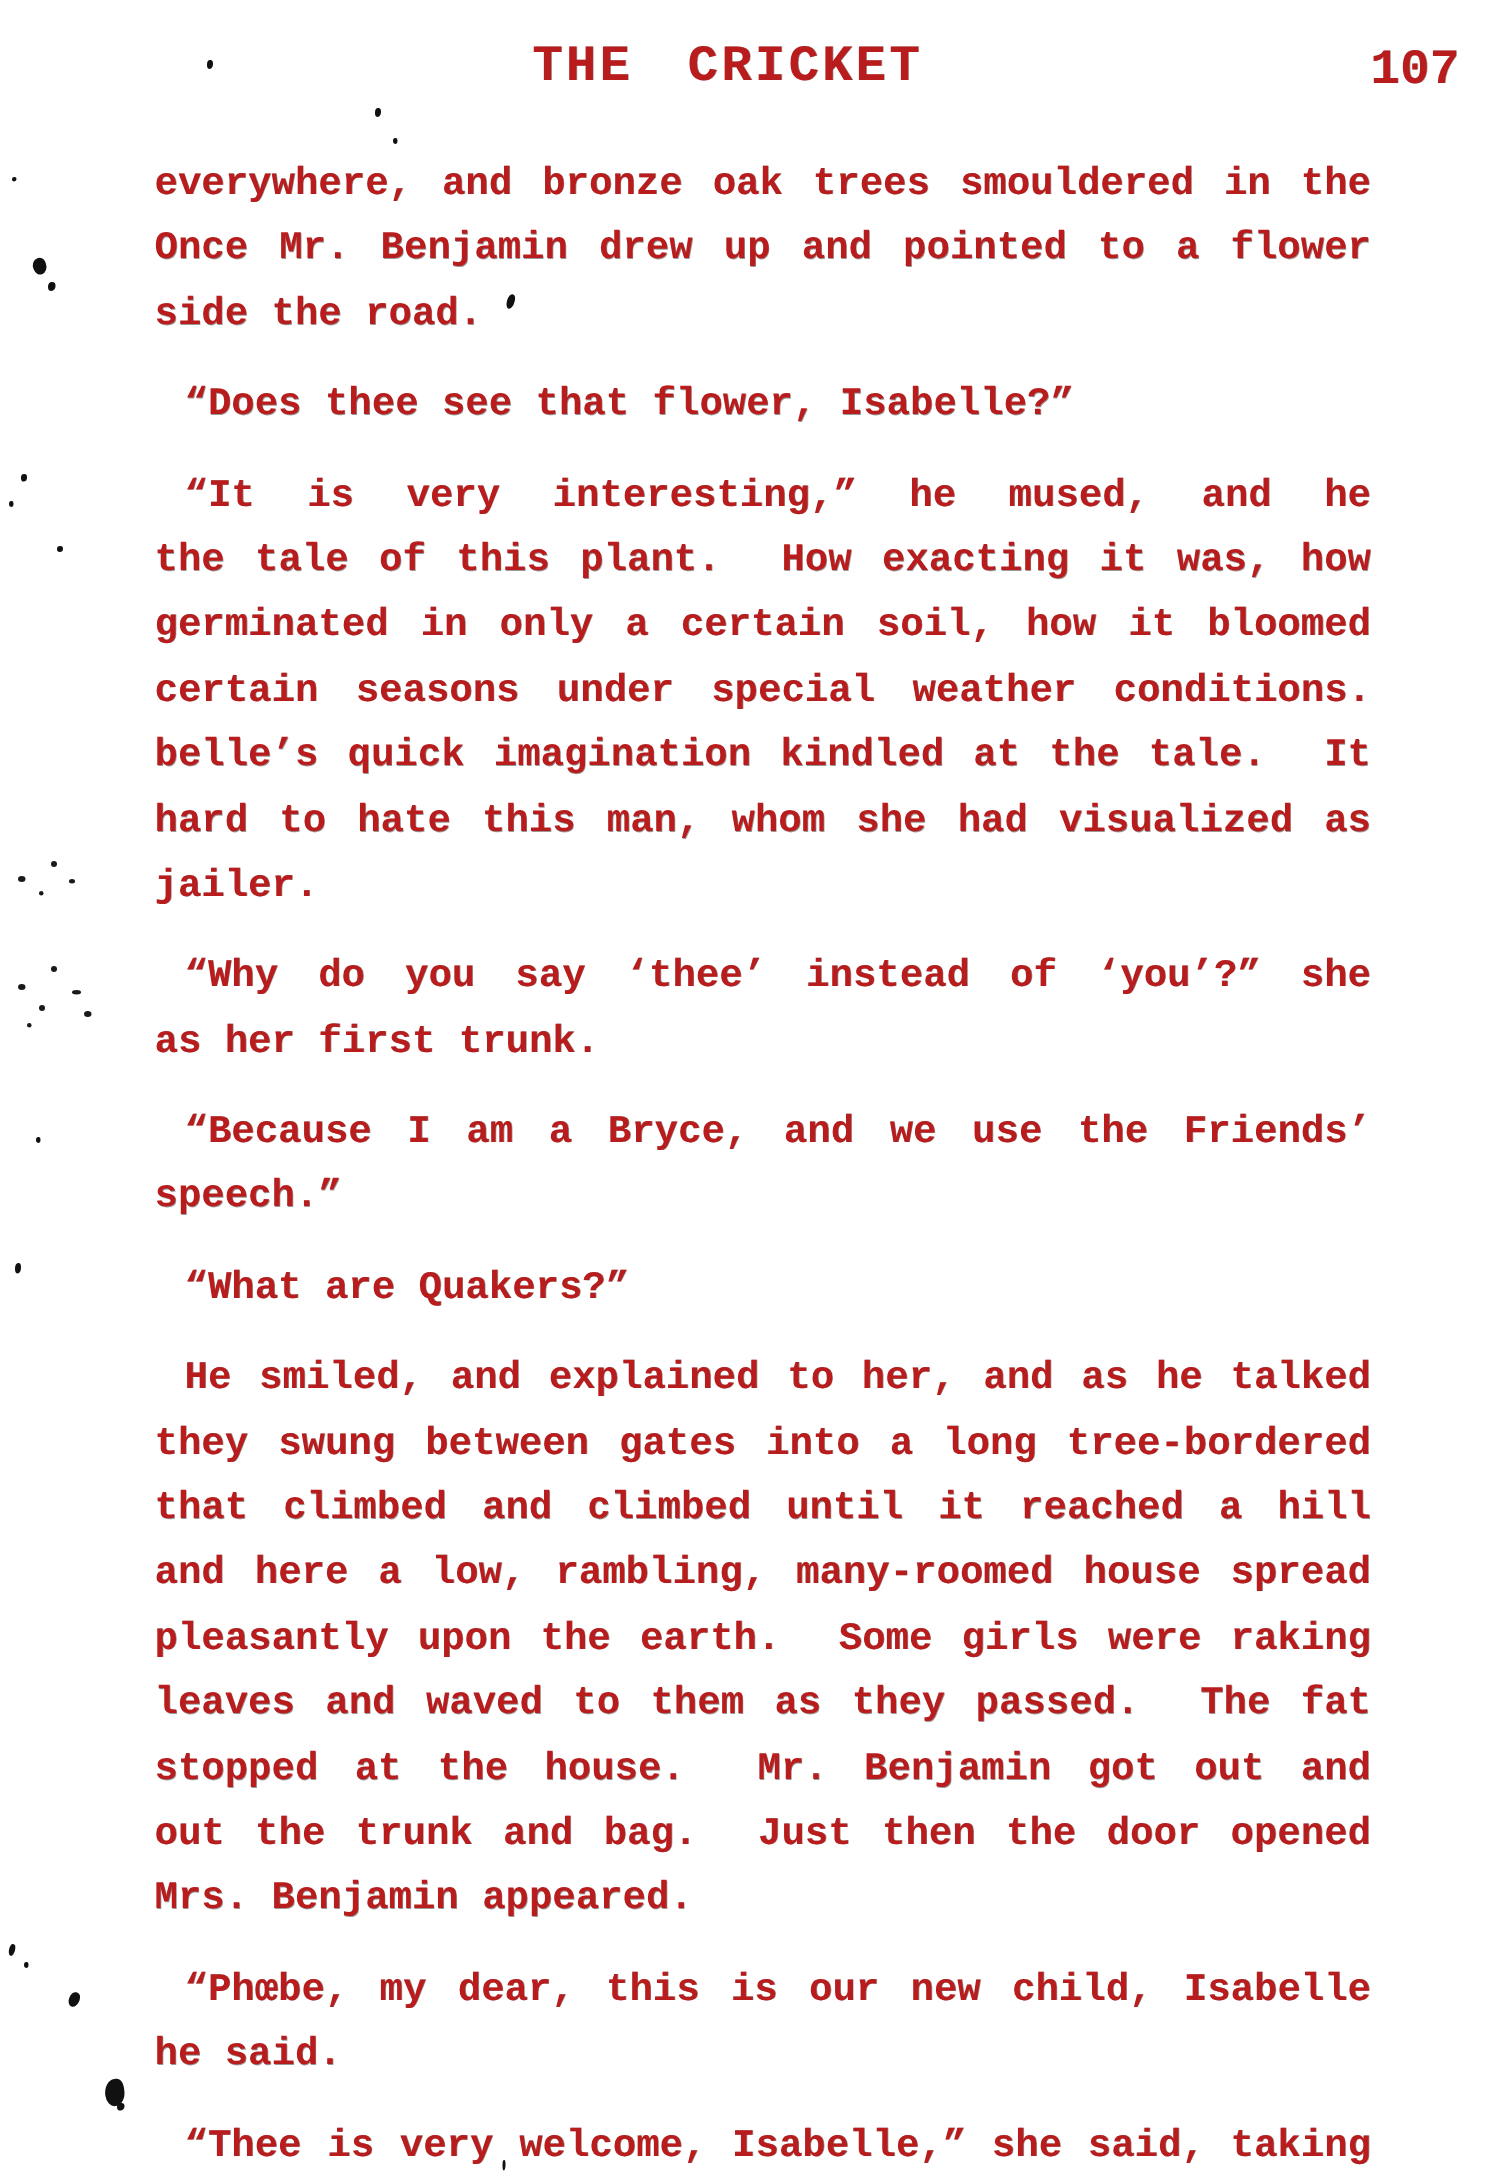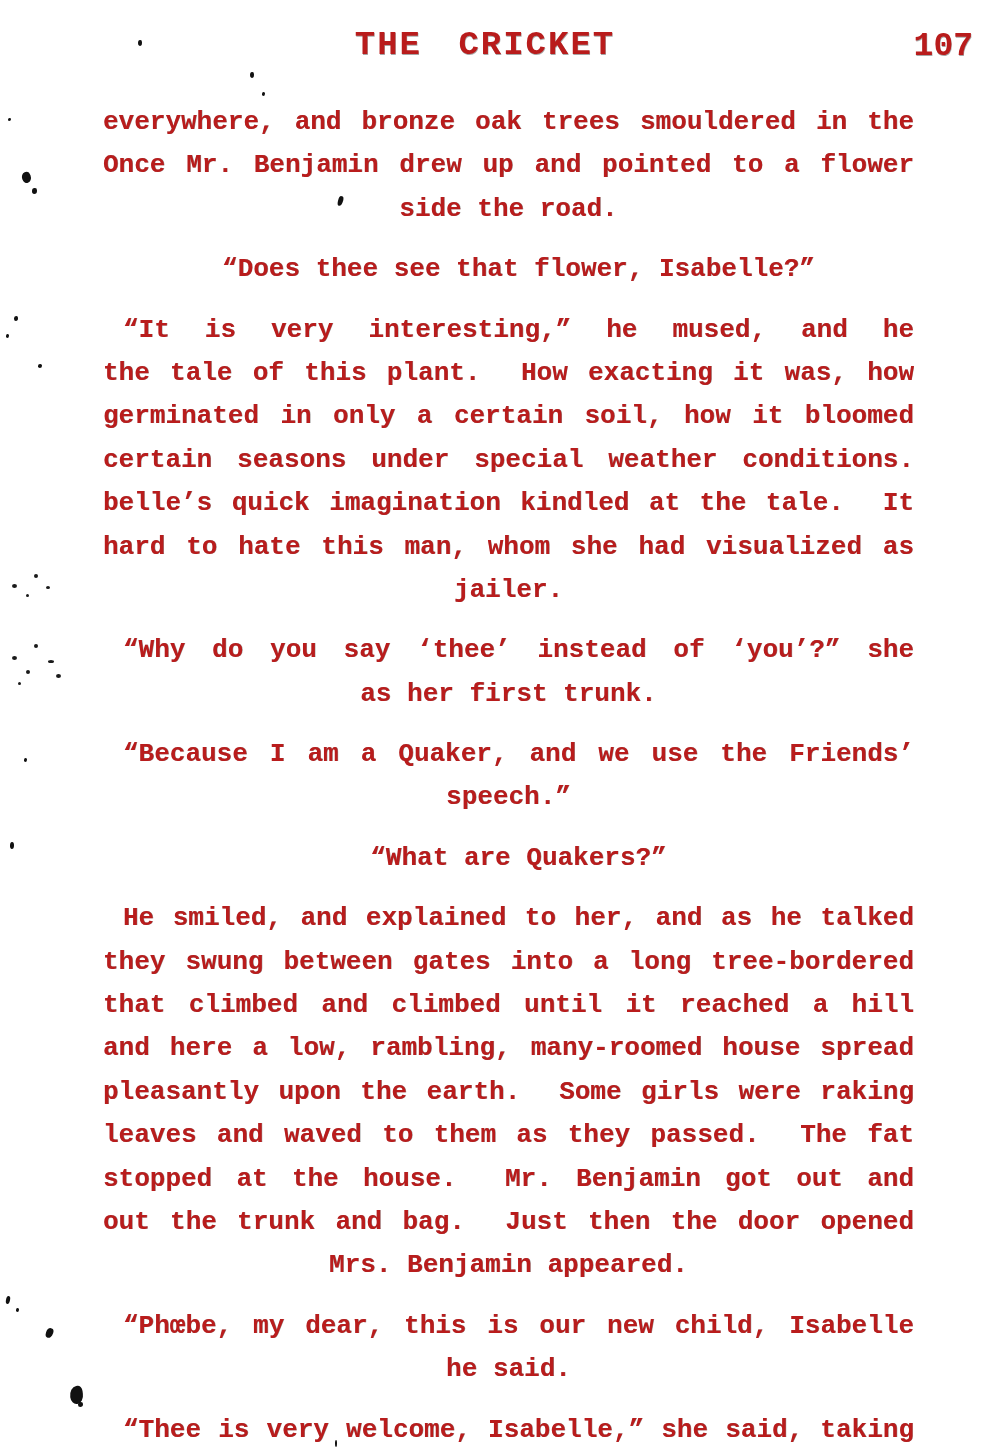--- a/index.html
+++ b/index.html
@@ -48,21 +48,20 @@
   }
   .para { margin: 17px; padding: 0; }
   .line {
     font-size: 26px;
     font-weight: 600;
     line-height: 43.4px;
     height: 43.4px;
     white-space: pre-wrap;
     overflow: hidden;
     text-shadow: 0.45px 0.45px 0 rgba(0,0,0,0.4);
-    text-align: center;
   }
   .line.j {
     text-align: justify;
     text-align-last: justify;
   }
   .line.first {
     padding-left: 20px;
   }
   
   .speck {
@@ -105,21 +104,21 @@
         <div class="line j">certain seasons under special weather conditions.  Isa-</div>
         <div class="line j">belle’s quick imagination kindled at the tale.  It was</div>
         <div class="line j">hard to hate this man, whom she had visualized as her</div>
         <div class="line">jailer.</div>
       </div>
       <div class="para">
         <div class="line j first">“Why do you say ‘thee’ instead of ‘you’?” she asked</div>
         <div class="line">as her first trunk.</div>
       </div>
       <div class="para">
-        <div class="line j first">“Because I am a Quaker, and we use the Friends’</div>
+        <div class="line j first">“Because I am a Bryce, and we use the Friends’</div>
         <div class="line">speech.”</div>
       </div>
       <div class="para">
         <div class="line first">“What are Quakers?”</div>
       </div>
       <div class="para">
         <div class="line j first">He smiled, and explained to her, and as he talked</div>
         <div class="line j">they swung between gates into a long tree-bordered drive</div>
         <div class="line j">that climbed and climbed until it reached a hill top;</div>
         <div class="line j">and here a low, rambling, many-roomed house spread itself</div>

